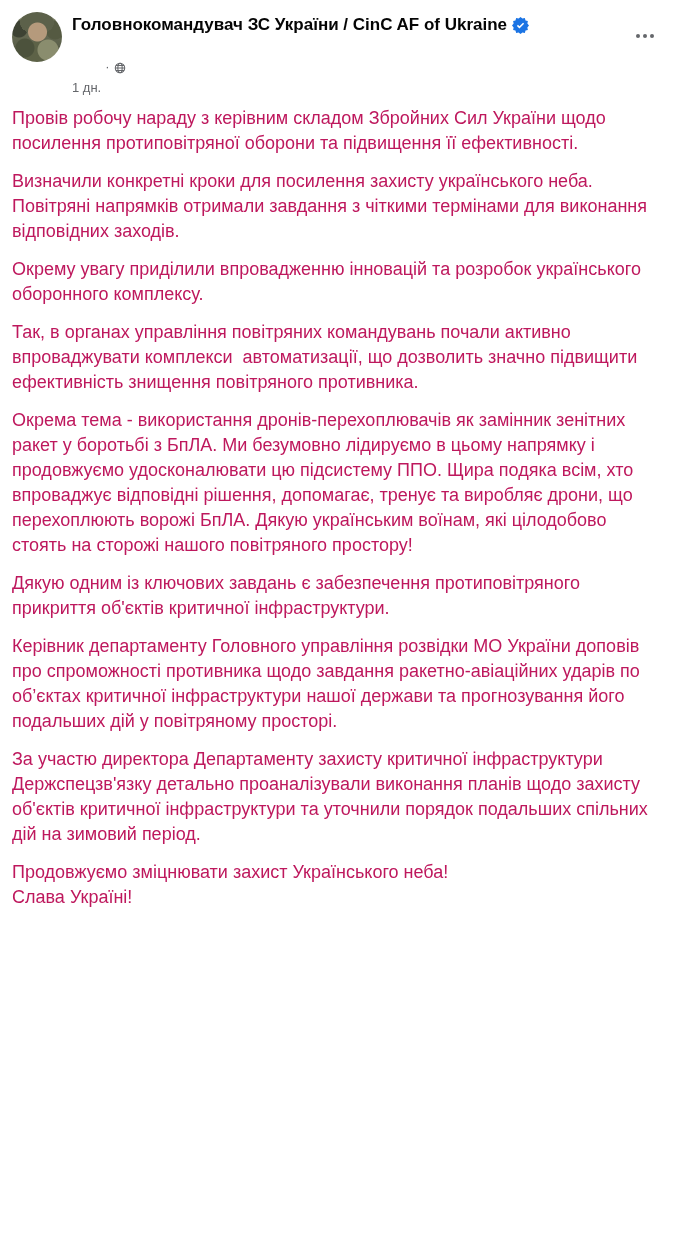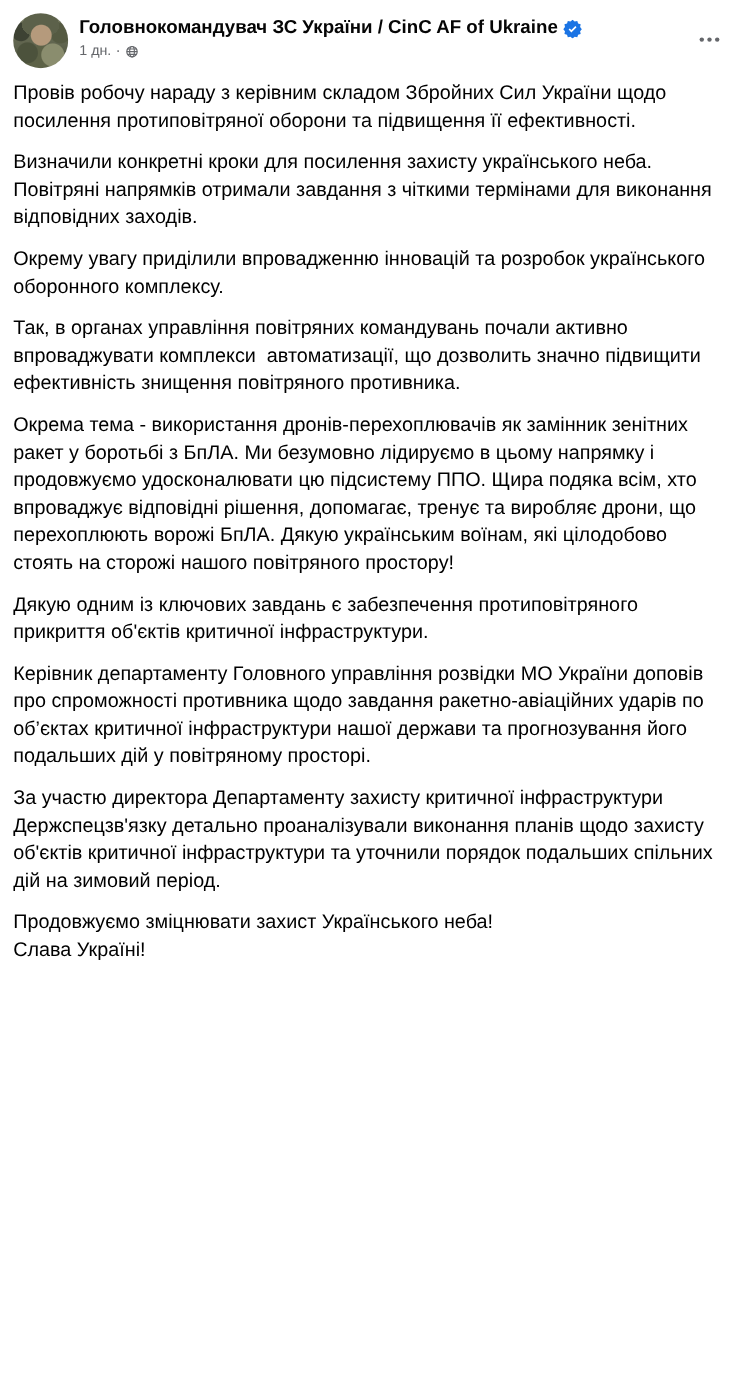--- a/index.html
+++ b/index.html
@@ -18,43 +18,43 @@
       radial-gradient(circle at 51% 40%, #b59a7c 0 9px, rgba(0,0,0,0) 10px),
       radial-gradient(ellipse 17px 11px at 50% 22%, #5c614a 0 99%, rgba(0,0,0,0) 100%),
       radial-gradient(circle at 26% 72%, #4c523c 0 9px, rgba(0,0,0,0) 10px),
       radial-gradient(circle at 72% 76%, #8a8d6e 0 10px, rgba(0,0,0,0) 11px),
       radial-gradient(circle at 14% 34%, #3d4233 0 8px, rgba(0,0,0,0) 9px),
       radial-gradient(circle at 86% 36%, #555a42 0 9px, rgba(0,0,0,0) 10px),
       radial-gradient(circle at 50% 88%, #5d6247 0 14px, rgba(0,0,0,0) 15px),
       linear-gradient(180deg,#767a60 0%, #4e5340 100%);
   }
   .hdr-text{margin-left:10px;flex:1 1 auto;min-width:0;padding-top:2px;}
-  .name-row{display:flex;align-items:flex-end;gap:5px;}
+  .name-row{display:flex;align-items:center;gap:5px;}
   .name{
     font-size:17px;font-weight:700;line-height:21px;color:#050505;cursor:pointer;
     white-space:nowrap;
   }
   .badge{display:inline-flex;flex:0 0 auto;margin-top:1px;}
   .meta-row{
     display:flex;align-items:center;gap:4px;margin-top:3px;
     font-size:13px;line-height:16px;color:#65676b;
   }
-  .meta-row .ts{cursor:pointer;}
+  .meta-row .ts{cursor:pointer;margin-top:42px;}
   .globe{display:inline-flex;margin-top:1px;}
   .more-btn{
     flex:0 0 auto;width:36px;height:36px;border-radius:50%;
     display:flex;align-items:center;justify-content:center;gap:3px;
     cursor:pointer;margin-top:6px;
   }
   .more-btn i{width:4px;height:4px;border-radius:50%;background:#65676b;display:block;}
   
   .body-text{padding:4px 12px 14px 12px;}
   .para{
     margin:0 0 13px 0;
-    font-size:18px;line-height:25px;color:#000000;
+    font-size:18px;line-height:25px;color:#be185d;
     white-space:pre-wrap;word-wrap:break-word;
   }
   .para:last-child{margin-bottom:6px;}
 </style>
 </head>
 <body>
 
 <div class="post">
 
   <div class="header">

